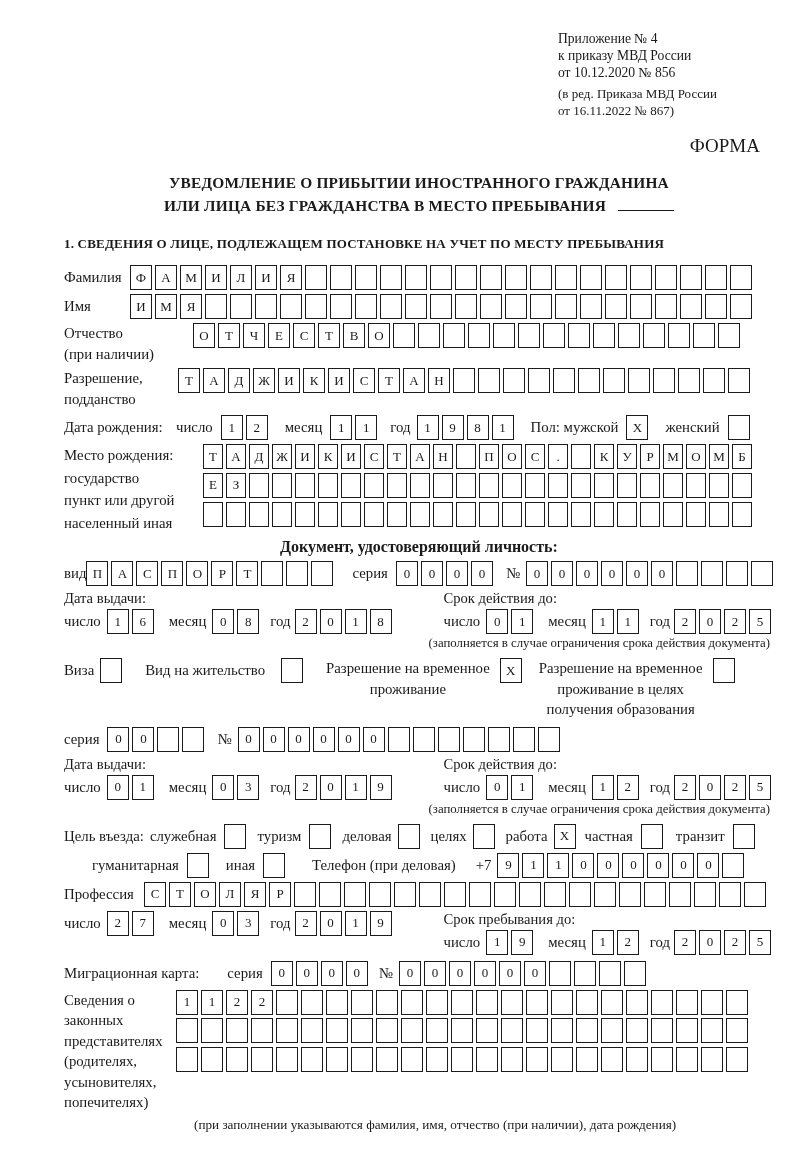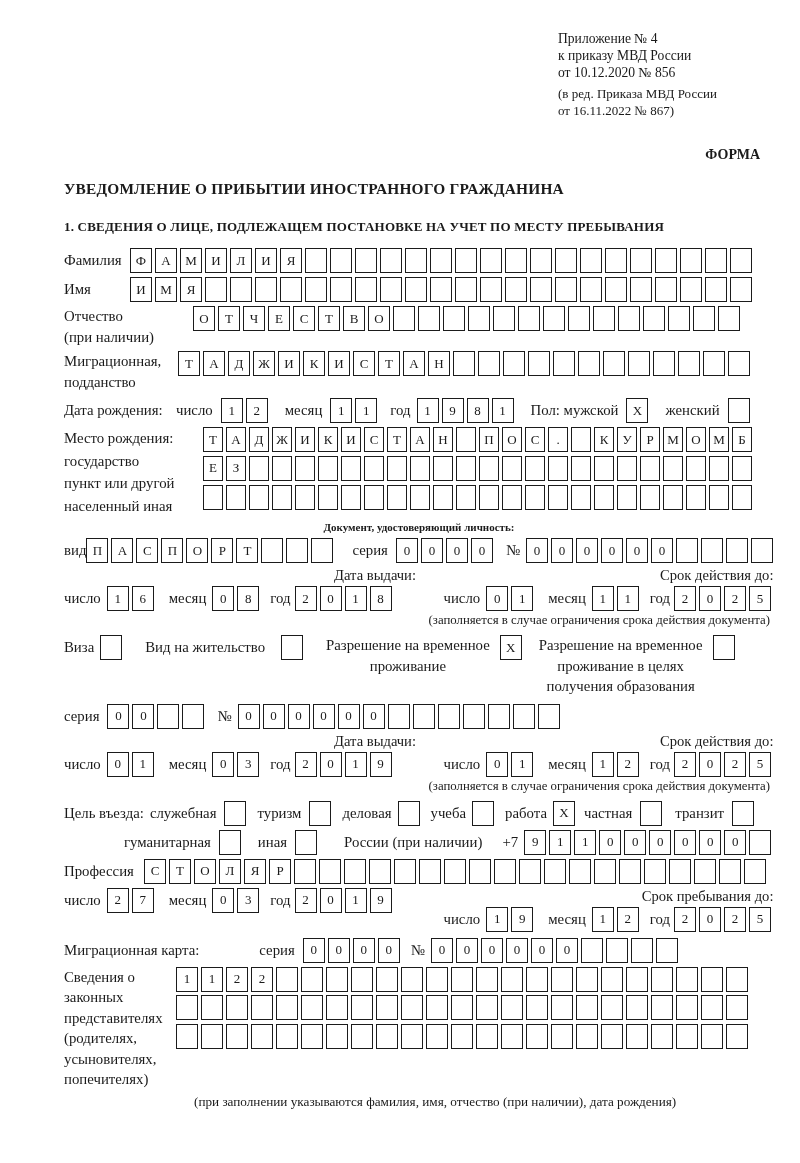--- a/index.html
+++ b/index.html
@@ -8,23 +8,23 @@
     background:#ffffff; color:#1a1a1a;
     font-family:"Liberation Serif", serif;
     font-size:14.8px;
   }
   .page { padding:30px 26px 0 64px; }
 
   
   .appendix { margin-left:494px; font-size:13.6px; line-height:1.26; }
   .appendix .rev { font-size:13px; }
   .appendix .gap { height:5px; }
-  .forma { text-align:right; padding-right:14px; font-weight:bold; font-size:14px; margin-top:28px; }
-
-  .title { font-weight:bold; font-size:15.4px; margin-top:14px; line-height:1.5; letter-spacing:.2px; }
+  .forma { text-align:right; padding-right:14px; font-weight:normal; font-size:19px; margin-top:16px; }
+
+  .title { text-align:center; font-weight:bold; font-size:15.4px; margin-top:14px; line-height:1.5; letter-spacing:.2px; }
   .blank-line { display:inline-block; width:56px; height:4px; border-bottom:1.8px solid #1a1a1a; margin-left:12px; }
 
   .section-title { font-weight:bold; font-size:13px; margin-top:19px; margin-bottom:13px; letter-spacing:.2px; }
 
   
   .row { display:flex; align-items:flex-start; margin-bottom:4px; flex-wrap:nowrap; }
   .cells { display:flex; flex-wrap:nowrap; }
   .cell {
     box-sizing:border-box; flex:0 0 auto;
     width:22px; height:25px; margin-right:3px;
@@ -37,29 +37,29 @@
   .lblcol { line-height:20.5px; }
   .stack .cells { margin-bottom:3.5px; }
 
   .w-name { width:66px; }
   .patr-col { width:129px; }
   .cit-col { width:114px; }
   .bp-col { width:139px; }
   .guard-col { width:112px; }
 
   .ml6{margin-left:6px}.ml8{margin-left:8px}.ml10{margin-left:10px}.ml12{margin-left:12px}
-  .ml14{margin-left:14px}.ml16{margin-left:16px}.ml20{margin-left:20px}.ml24{margin-left:24px}.ml60{margin-left:60px}
+  .ml14{margin-left:14px}.ml16{margin-left:16px}.ml20{margin-left:20px}.ml24{margin-left:24px}.ml60{margin-left:28px}
   .mr4{margin-right:4px}.mr6{margin-right:6px}.mr8{margin-right:8px}
 
-  .doc-header { text-align:center; font-weight:bold; font-size:11px; margin:2px 0 5px 0; }
+  .doc-header { text-align:center; font-weight:bold; font-size:16px; margin:2px 0 5px 0; }
 
   .datecols { display:flex; margin-top:2px; }
   .datecol-l { width:420px; }
   .datecol-r { flex:1; }
-  .datehead { text-align:right; margin-bottom:2px; font-size:14.6px; }
+  .datehead { text-align:left; margin-bottom:2px; font-size:14.6px; }
   .datehead-l { width:352px; }
   .datehead-r { width:330px; }
   .daterow { display:flex; }
   .note { text-align:right; font-size:12.8px; padding-right:4px; margin:2px 0 7px 0; }
 
   .para { line-height:22px; margin-bottom:3px; }
   .optlines { text-align:center; line-height:20.5px; }
   .visa-row { margin-bottom:7px; }
   .guard-note { font-size:13.2px; margin:2px 0 0 130px; }
 </style>
@@ -74,20 +74,23 @@
     <div>от 10.12.2020 № 856</div>
     <div class="gap"></div>
     <div class="rev">(в ред. Приказа МВД России</div>
     <div class="rev">от 16.11.2022 № 867)</div>
   </div>
 
   <div class="forma">ФОРМА</div>
 
   <div class="title">
     <div>УВЕДОМЛЕНИЕ О ПРИБЫТИИ ИНОСТРАННОГО ГРАЖДАНИНА</div>
+    <div>
+      <span>ИЛИ ЛИЦА БЕЗ ГРАЖДАНСТВА В МЕСТО ПРЕБЫВАНИЯ</span><span class="blank-line"></span>
+    </div>
   </div>
 
   <div class="section-title">1. СВЕДЕНИЯ О ЛИЦЕ, ПОДЛЕЖАЩЕМ ПОСТАНОВКЕ НА УЧЕТ ПО МЕСТУ ПРЕБЫВАНИЯ</div>
 
   <div class="row">
     <span class="lbl w-name">Фамилия</span>
     <span class="cells">
         <span class="cell">Ф</span>
         <span class="cell">А</span>
         <span class="cell">М</span>
@@ -173,21 +176,21 @@
         <span class="cell"></span>
         <span class="cell"></span>
         <span class="cell"></span>
         <span class="cell"></span>
         <span class="cell"></span>
       </span>
   </div>
 
   <div class="row">
     <div class="lblcol cit-col">
-      <div>Миграционная,</div>
+      <div>Разрешение,</div>
       <div>подданство</div>
     </div>
     <span class="cells">
         <span class="cell">Т</span>
         <span class="cell">А</span>
         <span class="cell">Д</span>
         <span class="cell">Ж</span>
         <span class="cell">И</span>
         <span class="cell">К</span>
         <span class="cell">И</span>
@@ -522,21 +525,21 @@
         <span class="cell"></span>
       </span>
     <span class="lbl ml8 mr8">туризм</span>
     <span class="cells">
         <span class="cell"></span>
       </span>
     <span class="lbl ml8 mr6">деловая</span>
     <span class="cells">
         <span class="cell"></span>
       </span>
-    <span class="lbl ml8 mr6">учеба</span>
+    <span class="lbl ml8 mr6">целях</span>
     <span class="cells">
         <span class="cell"></span>
       </span>
     <span class="lbl ml8 mr6">работа</span>
     <span class="cells">
         <span class="cell">X</span>
       </span>
     <span class="lbl ml6 mr8">частная</span>
     <span class="cells">
         <span class="cell"></span>
@@ -549,21 +552,21 @@
 
   <div class="row">
     <span class="lbl ml60 mr8">гуманитарная</span>
     <span class="cells">
         <span class="cell"></span>
       </span>
     <span class="lbl ml14 mr8">иная</span>
     <span class="cells">
         <span class="cell"></span>
       </span>
-    <span class="lbl ml24">России (при наличии)</span>
+    <span class="lbl ml24">Телефон (при деловая)</span>
     <span class="lbl ml20 mr6">+7</span>
     <span class="cells">
         <span class="cell">9</span>
         <span class="cell">1</span>
         <span class="cell">1</span>
         <span class="cell">0</span>
         <span class="cell">0</span>
         <span class="cell">0</span>
         <span class="cell">0</span>
         <span class="cell">0</span>

